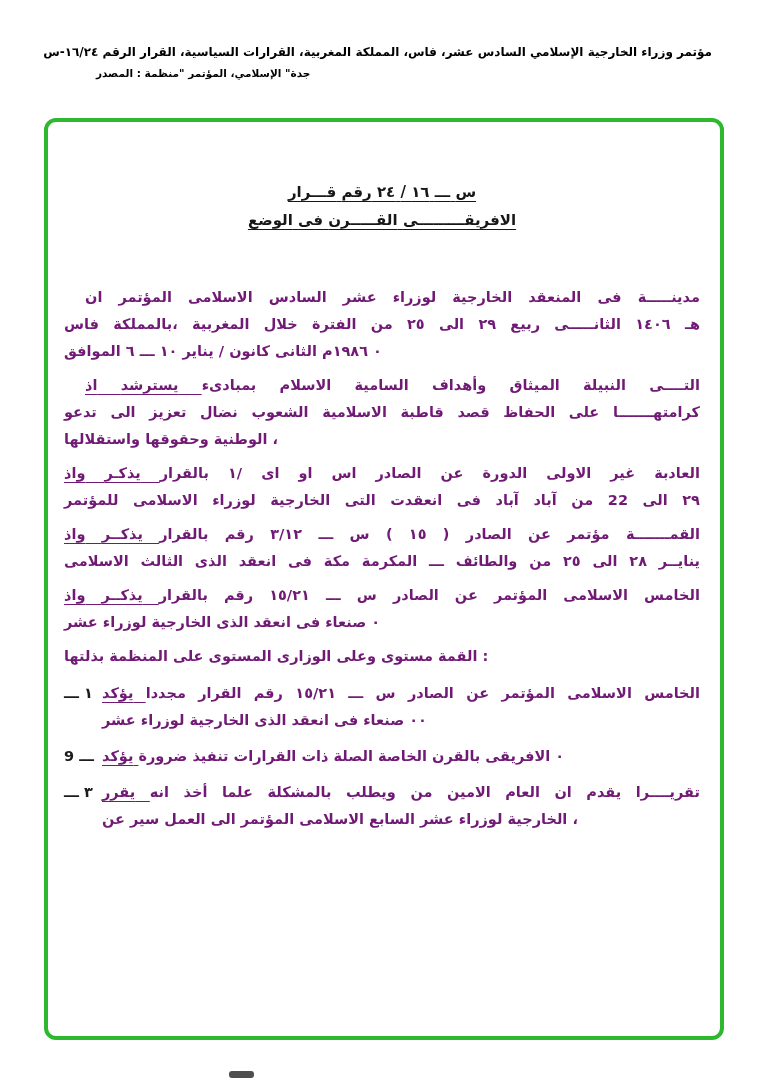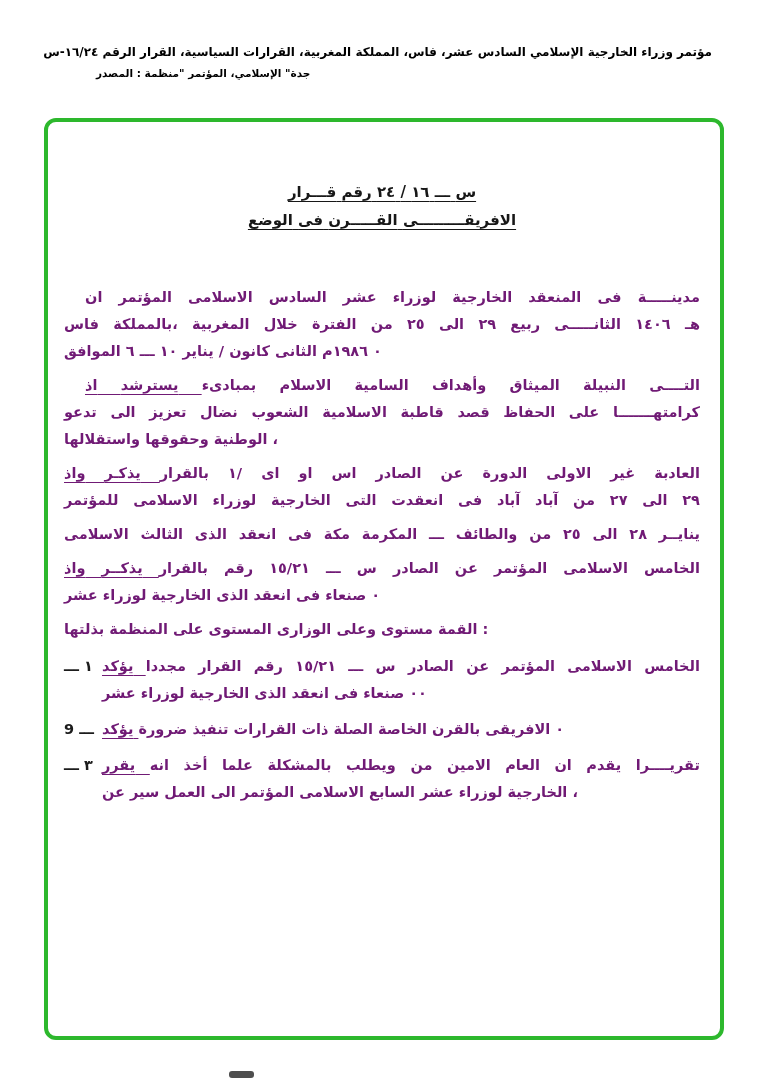--- a/index.html
+++ b/index.html
@@ -74,23 +74,24 @@
         <div class="line line-full"><bdi>فاس</bdi> <bdi>،بالمملكة</bdi> <bdi>المغربية</bdi> <bdi>خلال</bdi> <bdi>الفترة</bdi> <bdi>من</bdi> <bdi>٢٥</bdi> <bdi>الى</bdi> <bdi>٢٩</bdi> <bdi>ربيع</bdi> <bdi>الثانـــــى</bdi> <bdi>١٤٠٦</bdi> <bdi>هـ</bdi> </div>
         <div class="line line-last"><bdi>الموافق</bdi> <bdi>٦</bdi> <bdi>ـــ</bdi> <bdi>١٠</bdi> <bdi>يناير</bdi> <bdi>/</bdi> <bdi>كانون</bdi> <bdi>الثانى</bdi> <bdi>١٩٨٦م</bdi> <bdi>٠</bdi> </div>
       </div>
       <div class="para">
         <div class="line line-full indent"><span class="lead"><bdi>اذ</bdi> <bdi>يسترشد</bdi> </span><bdi>بمبادىء</bdi> <bdi>الاسلام</bdi> <bdi>السامية</bdi> <bdi>وأهداف</bdi> <bdi>الميثاق</bdi> <bdi>النبيلة</bdi> <bdi>التــــى</bdi> </div>
         <div class="line line-full"><bdi>تدعو</bdi> <bdi>الى</bdi> <bdi>تعزيز</bdi> <bdi>نضال</bdi> <bdi>الشعوب</bdi> <bdi>الاسلامية</bdi> <bdi>قاطبة</bdi> <bdi>قصد</bdi> <bdi>الحفاظ</bdi> <bdi>على</bdi> <bdi>كرامتهـــــــا</bdi> </div>
         <div class="line line-last"><bdi>واستقلالها</bdi> <bdi>وحقوقها</bdi> <bdi>الوطنية</bdi> <bdi>،</bdi> </div>
       </div>
       <div class="para">
         <div class="line line-full"><span class="lead"><bdi>واذ</bdi> <bdi>يذكـر</bdi> </span><bdi>بالقرار</bdi> <bdi>١/</bdi> <bdi>اى</bdi> <bdi>او</bdi> <bdi>اس</bdi> <bdi>الصادر</bdi> <bdi>عن</bdi> <bdi>الدورة</bdi> <bdi>الاولى</bdi> <bdi>غير</bdi> <bdi>العادبة</bdi> </div>
-        <div class="line line-full"><bdi>للمؤتمر</bdi> <bdi>الاسلامى</bdi> <bdi>لوزراء</bdi> <bdi>الخارجية</bdi> <bdi>التى</bdi> <bdi>انعقدت</bdi> <bdi>فى</bdi> <bdi>آباد</bdi> <bdi>آباد</bdi> <bdi>من</bdi> <bdi>٢٧</bdi> <bdi>الى</bdi> <bdi>٢٩</bdi> </div>
+        <div class="line line-full"><bdi>للمؤتمر</bdi> <bdi>الاسلامى</bdi> <bdi>لوزراء</bdi> <bdi>الخارجية</bdi> <bdi>التى</bdi> <bdi>انعقدت</bdi> <bdi>فى</bdi> <bdi>آباد</bdi> <bdi>آباد</bdi> <bdi>من</bdi> <bdi>22</bdi> <bdi>الى</bdi> <bdi>٢٩</bdi> </div>
       </div>
       <div class="para">
+        <div class="line line-full"><span class="lead"><bdi>واذ</bdi> <bdi>يذكــر</bdi> </span><bdi>بالقرار</bdi> <bdi>رقم</bdi> <bdi>٣/١٢</bdi> <bdi>ـــ</bdi> <bdi>س</bdi> <bdi>(</bdi> <bdi>١٥</bdi> <bdi>)</bdi> <bdi>الصادر</bdi> <bdi>عن</bdi> <bdi>مؤتمر</bdi> <bdi>القمـــــــة</bdi> </div>
         <div class="line line-full"><bdi>الاسلامى</bdi> <bdi>الثالث</bdi> <bdi>الذى</bdi> <bdi>انعقد</bdi> <bdi>فى</bdi> <bdi>مكة</bdi> <bdi>المكرمة</bdi> <bdi>ـــ</bdi> <bdi>والطائف</bdi> <bdi>من</bdi> <bdi>٢٥</bdi> <bdi>الى</bdi> <bdi>٢٨</bdi> <bdi>ينايــر</bdi> </div>
       </div>
       <div class="para">
         <div class="line line-full"><span class="lead"><bdi>واذ</bdi> <bdi>يذكــر</bdi> </span><bdi>بالقرار</bdi> <bdi>رقم</bdi> <bdi>١٥/٢١</bdi> <bdi>ـــ</bdi> <bdi>س</bdi> <bdi>الصادر</bdi> <bdi>عن</bdi> <bdi>المؤتمر</bdi> <bdi>الاسلامى</bdi> <bdi>الخامس</bdi> </div>
         <div class="line line-last"><bdi>عشر</bdi> <bdi>لوزراء</bdi> <bdi>الخارجية</bdi> <bdi>الذى</bdi> <bdi>انعقد</bdi> <bdi>فى</bdi> <bdi>صنعاء</bdi> <bdi>٠</bdi> </div>
       </div>
       <div class="para">
         <div class="line line-last"><bdi>بذلتها</bdi> <bdi>المنظمة</bdi> <bdi>على</bdi> <bdi>المستوى</bdi> <bdi>الوزارى</bdi> <bdi>وعلى</bdi> <bdi>مستوى</bdi> <bdi>القمة</bdi> <bdi>:</bdi> </div>
       </div>
       <div class="items">

